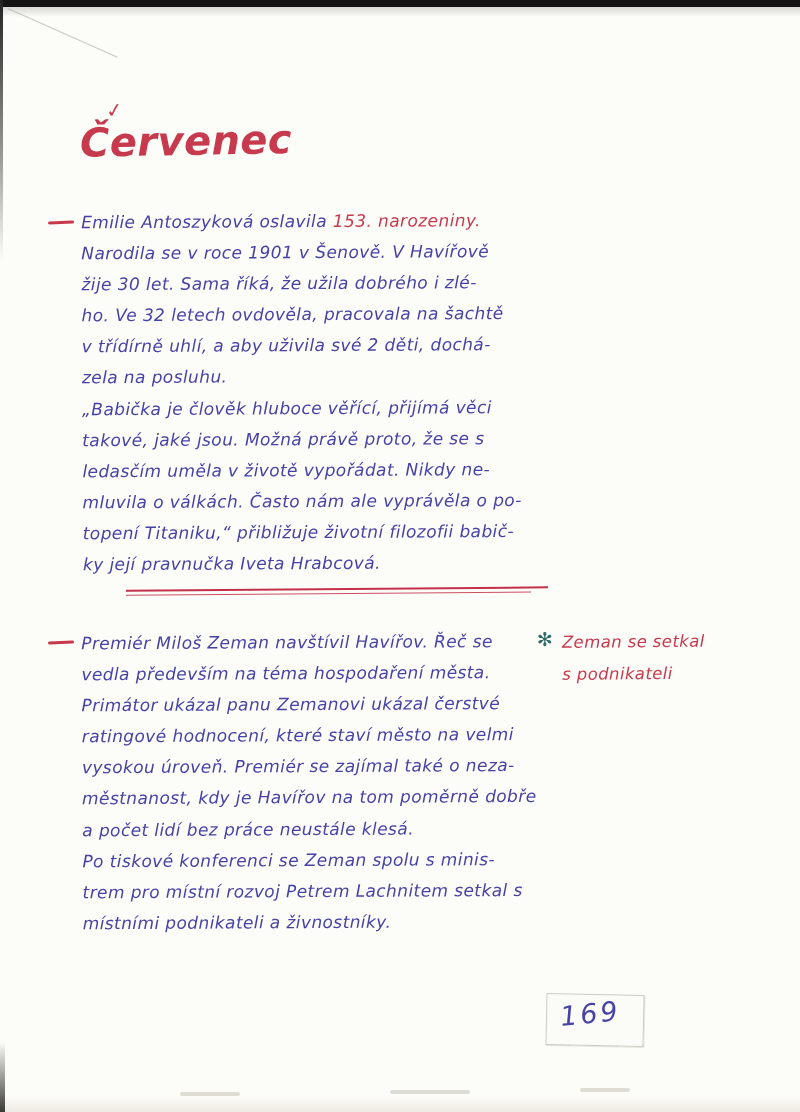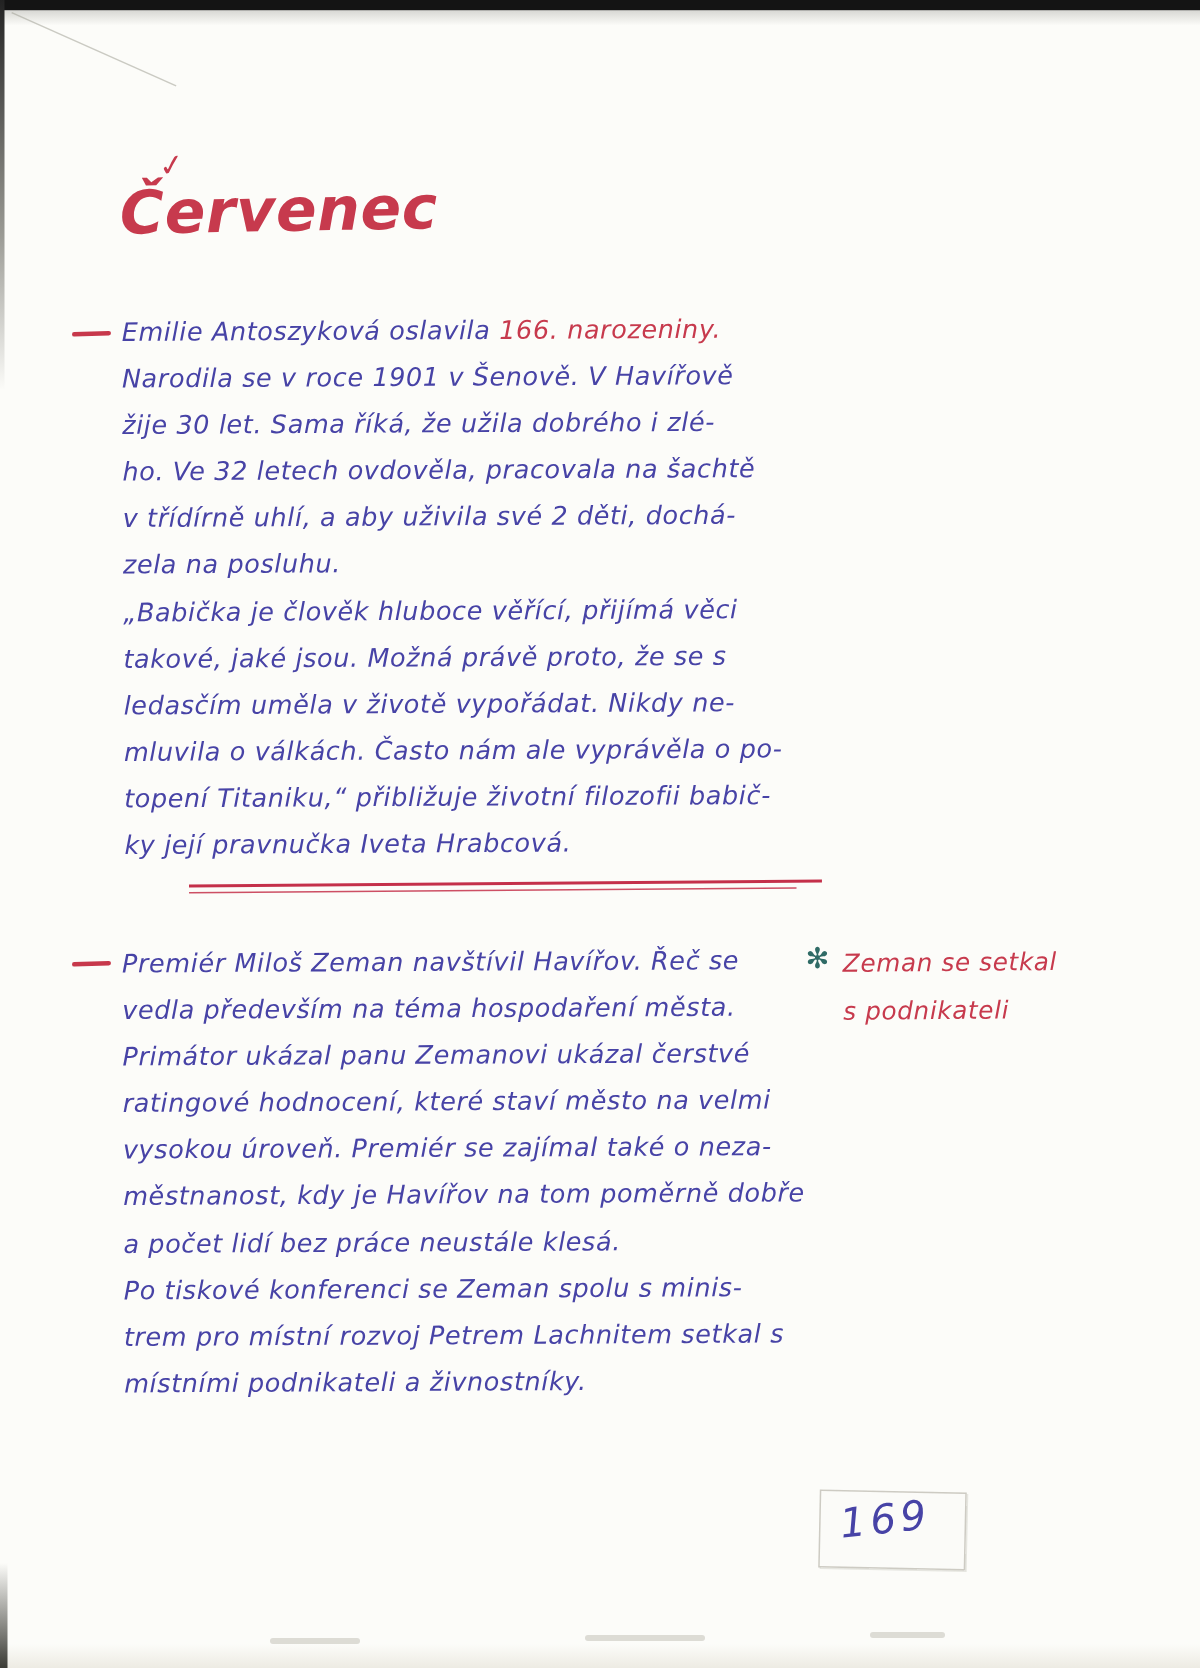--- a/index.html
+++ b/index.html
@@ -101,21 +101,21 @@
   <div class="corner-bottomleft"></div>
   <div class="smudge" style="left:180px;top:1092px;width:60px;"></div>
   <div class="smudge" style="left:390px;top:1090px;width:80px;"></div>
   <div class="smudge" style="left:580px;top:1088px;width:50px;"></div>
 
   <div class="hacek-mark hand">✓</div>
   <div class="heading hand red">Červenec</div>
 
   <div class="bullet-dash dash-1"></div>
   <div class="text-block block-1 hand blue">
-    <div class="line"><span>Emilie Antoszyková oslavila </span><span class="red">166. narozeniny.</span></div>
+    <div class="line"><span>Emilie Antoszyková oslavila </span><span class="red">153. narozeniny.</span></div>
     <div>
         <div class="line">Narodila se v roce 1901 v Šenově. V Havířově</div>
         <div class="line">žije 30 let. Sama říká, že užila dobrého i zlé-</div>
         <div class="line">ho. Ve 32 letech ovdověla, pracovala na šachtě</div>
         <div class="line">v třídírně uhlí, a aby uživila své 2 děti, dochá-</div>
         <div class="line">zela na posluhu.</div>
         <div class="line">„Babička je člověk hluboce věřící, přijímá věci</div>
         <div class="line">takové, jaké jsou. Možná právě proto, že se s</div>
         <div class="line">ledasčím uměla v životě vypořádat. Nikdy ne-</div>
         <div class="line">mluvila o válkách. Často nám ale vyprávěla o po-</div>

